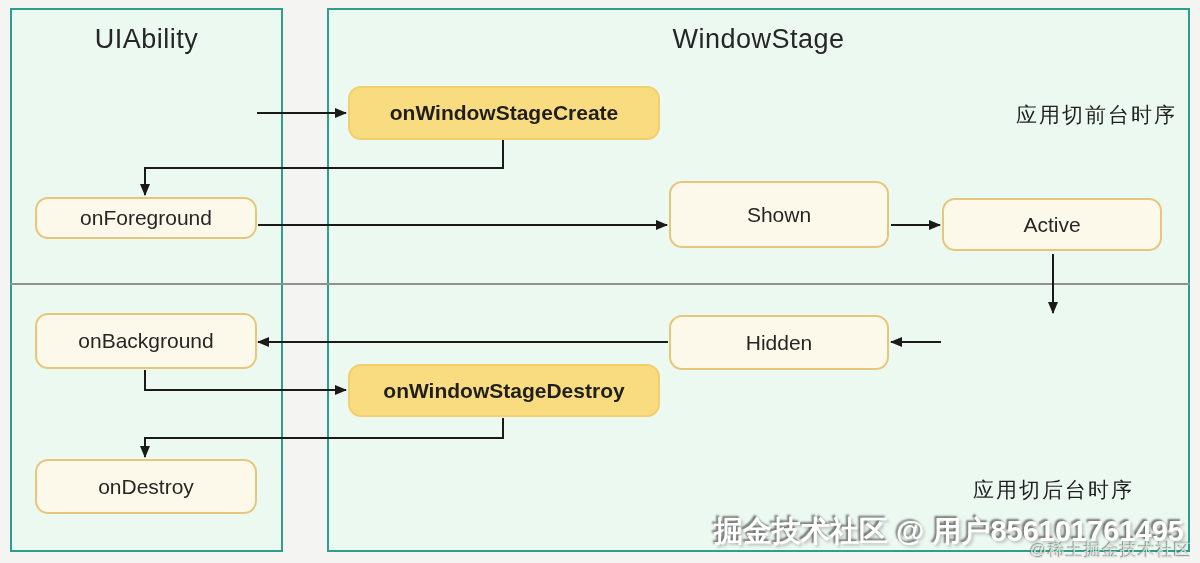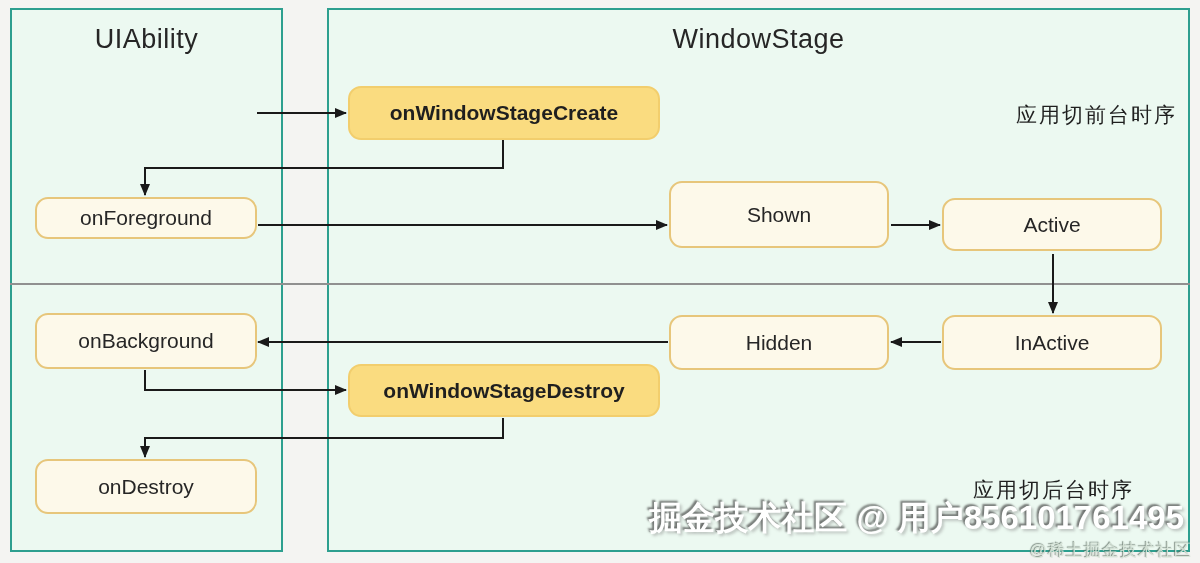--- a/index.html
+++ b/index.html
@@ -62,22 +62,22 @@
   #annotation-foreground { left: 973px; top: 101px; margin-left: 43px; }
   #annotation-background { left: 973px; top: 476px; text-align: center; }
 
   #connectors {
     position: absolute; left: 0; top: 0;
     width: 1200px; height: 563px;
     pointer-events: none;
   }
 
   .wm-main {
-    position: absolute; right: 16px; top: 496px;
-    font-size: 33px; font-weight: bold;
+    position: absolute; right: 16px; top: 512px;
+    font-size: 29px; font-weight: bold;
     color: #ffffff;
     text-shadow: -2px -2px 2px rgba(55,55,55,0.65),
                   2px  2px 3px rgba(130,130,130,0.45);
     white-space: nowrap;
   }
   .wm-sub {
     position: absolute; right: 8px; top: 539px;
     font-size: 17px;
     color: rgba(215,228,216,0.92);
     text-shadow: -1px -1px 1px rgba(90,105,95,0.75);
@@ -120,21 +120,20 @@
   </svg>
 
   <div class="node cream" style="left:35px; top:197px; width:222px; height:42px">onForeground</div>
   <div class="node cream" style="left:35px; top:313px; width:222px; height:56px">onBackground</div>
   <div class="node highlight" style="left:348px; top:86px;  width:312px; height:54px">onWindowStageCreate</div>
 
   <div class="node cream" style="left:35px; top:459px; width:222px; height:55px">onDestroy</div>
   <div class="node cream" style="left:669px; top:181px; width:220px; height:67px">Shown</div>
   <div class="node cream" style="left:942px; top:198px; width:220px; height:53px">Active</div>
   <div class="node cream" style="left:669px; top:315px; width:220px; height:55px">Hidden</div>
-  <div class="node cream" style="left:942px; top:315px; width:220px; height:55px">InActive</div>
   <div class="node highlight" style="left:348px; top:364px; width:312px; height:53px">onWindowStageDestroy</div>
 
   <div class="annotation" id="annotation-foreground">应用切前台时序</div>
   <div class="annotation" id="annotation-background">应用切后台时序</div>
 
   <div class="wm-main">掘金技术社区 @ 用户856101761495</div>
   <div class="wm-sub">@稀土掘金技术社区</div>
 
 </div>
 

